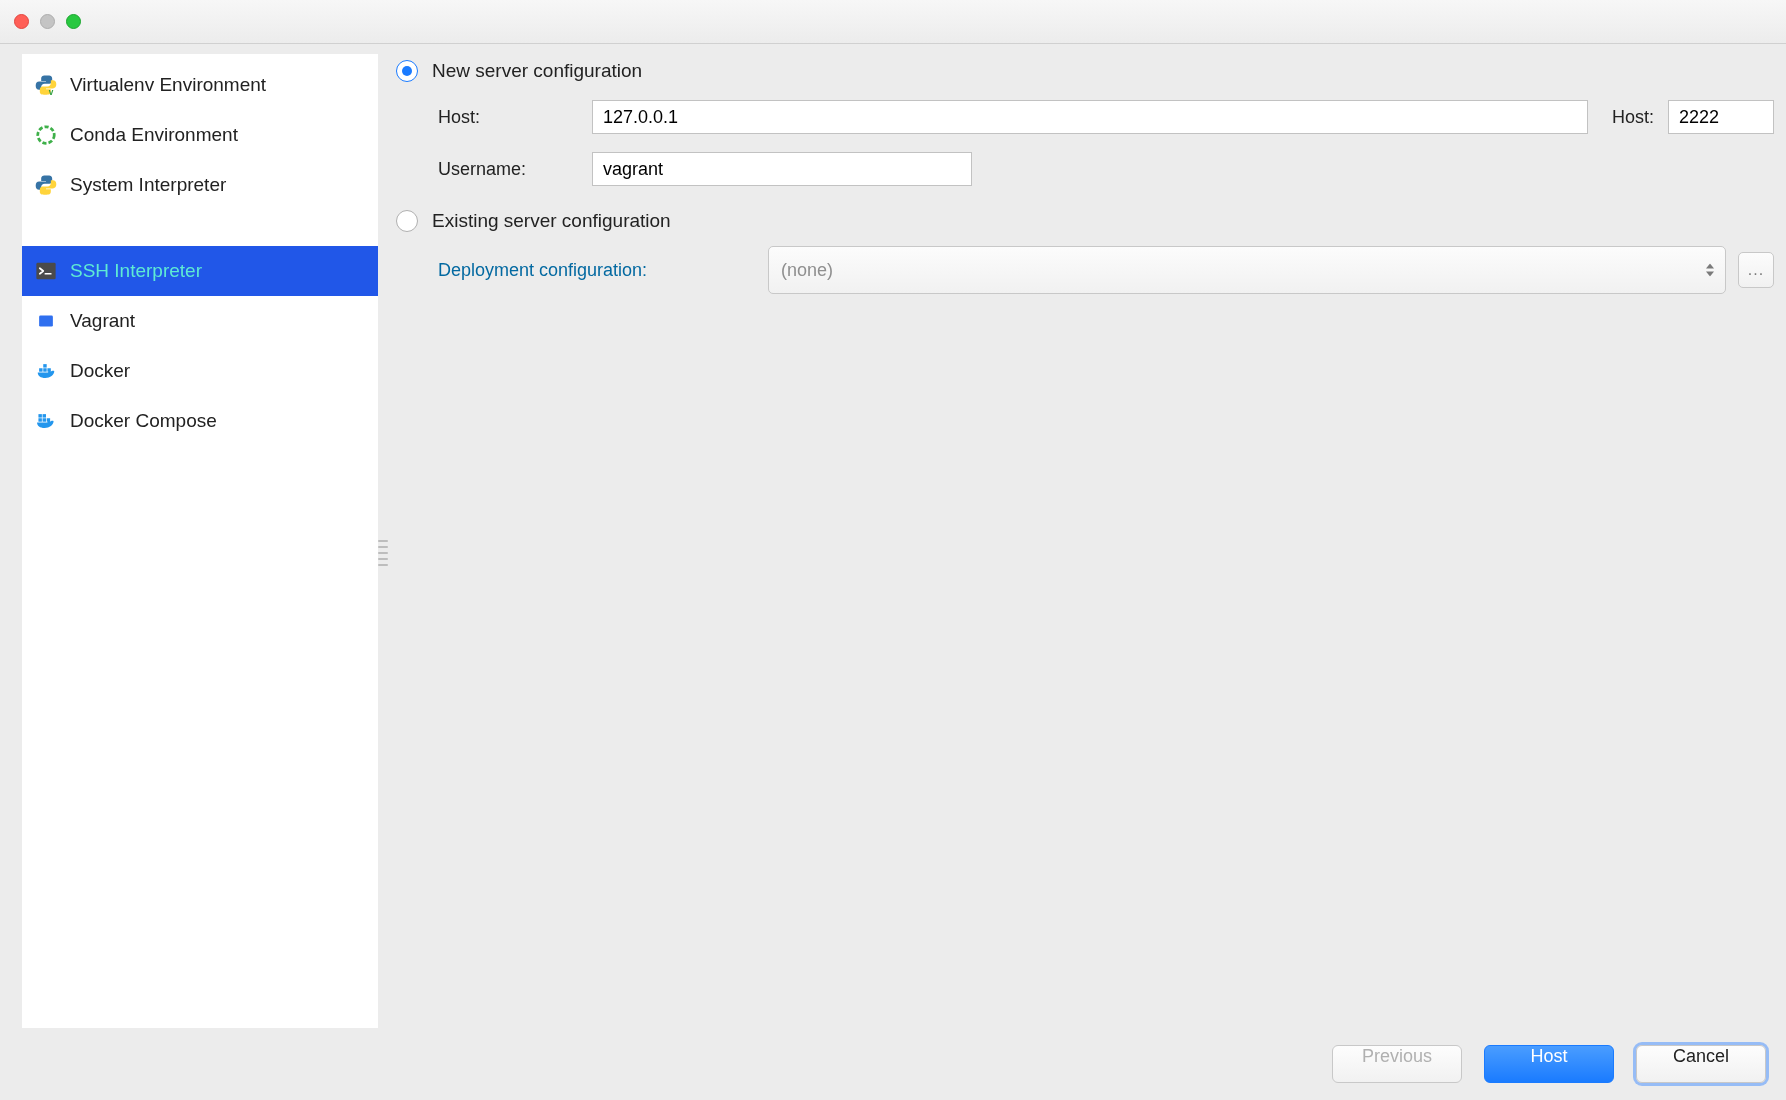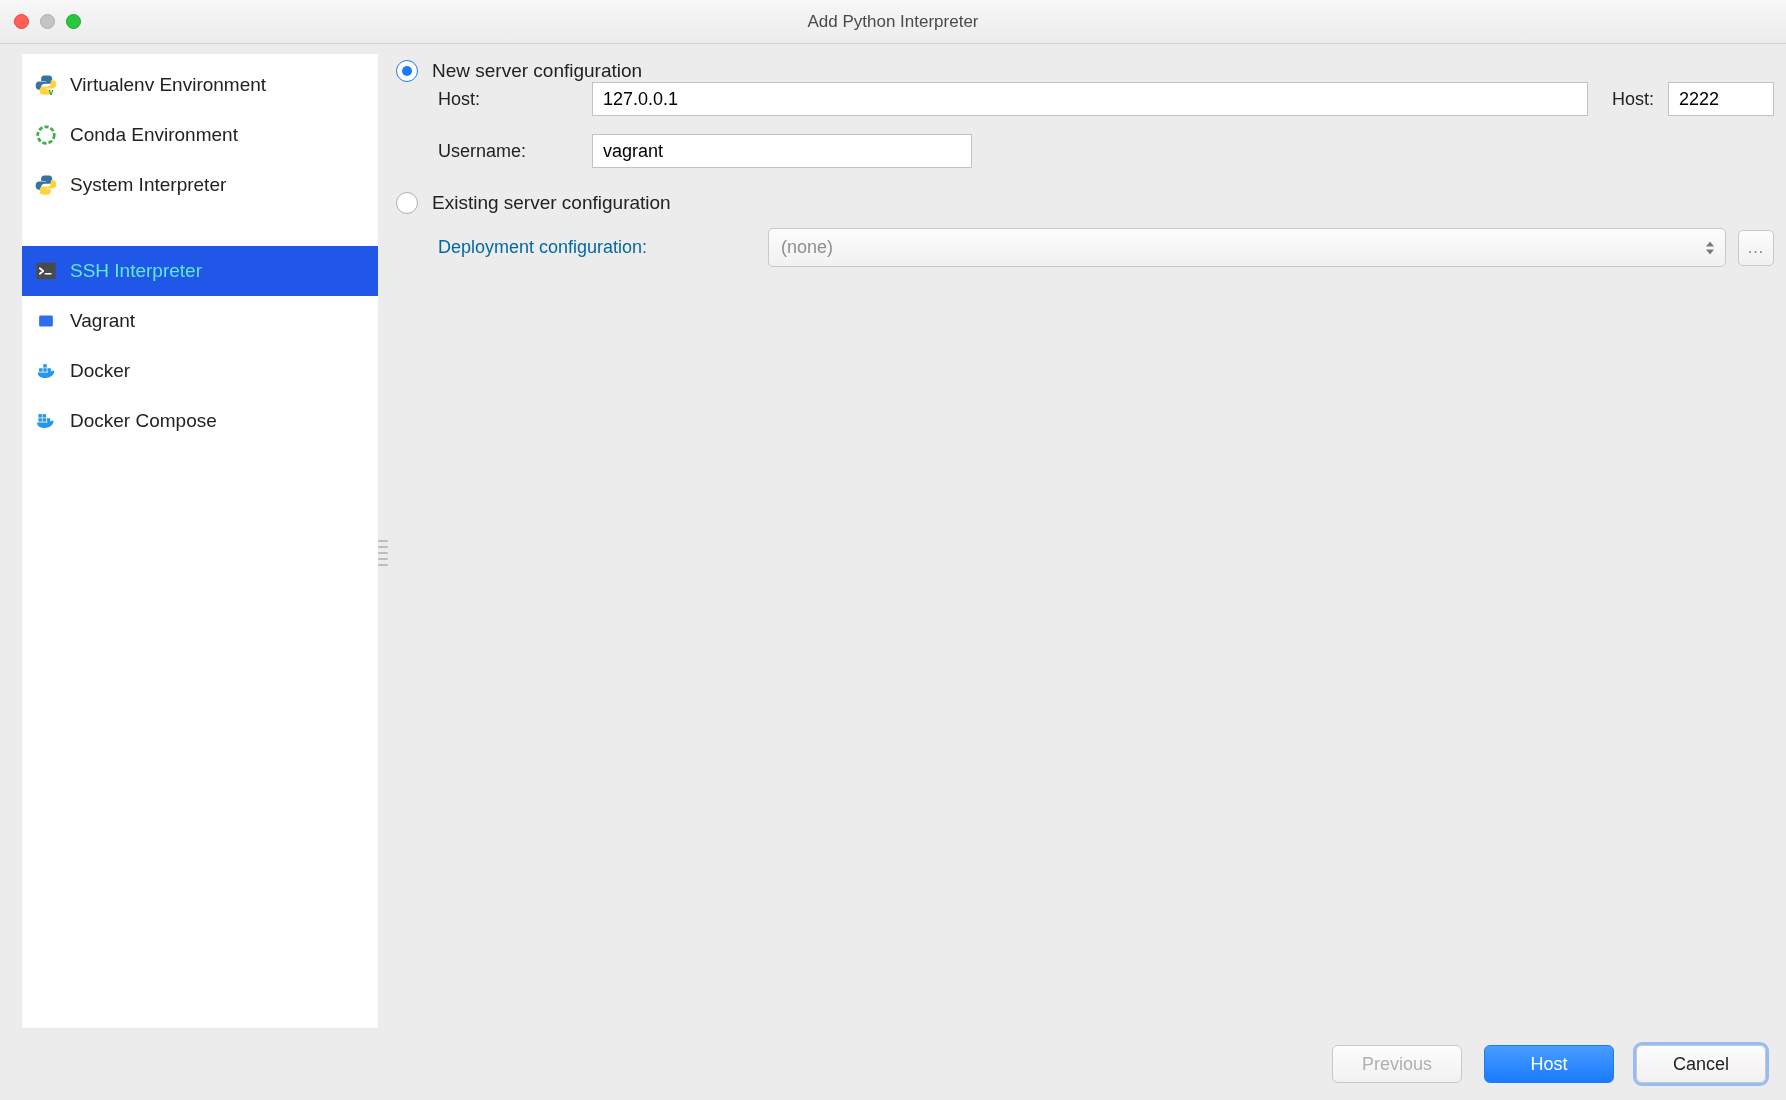--- a/index.html
+++ b/index.html
@@ -76,20 +76,21 @@
   .splitter-grip div {
     height: 2px; background: #bdbdbd; border-radius: 1px;
   }
 
   .panel {
     flex: 1;
     padding-top: 6px;
   }
   .radio-row {
     display: flex; align-items: center; gap: 14px;
+    margin-bottom: 18px;
   }
   .radio {
     width: 22px; height: 22px; border-radius: 50%;
     border: 1px solid #b0b0b0; background: #fff;
     display: flex; align-items: center; justify-content: center;
   }
   .radio.checked {
     border-color: #1a7bff;
   }
   .radio.checked .dot {
@@ -122,21 +123,21 @@
   .text-input.port { width: 106px; }
   .text-input.user { width: 380px; }
 
   .deploy-row {
     display: flex; align-items: center; margin-left: 42px;
   }
   .deploy-label {
     font-size: 18px; color: #0369a1; width: 330px;
   }
   .select {
-    flex: 1; height: 39px;
+    flex: 1; height: 48px;
     border: 1px solid #c8c8c8;
     background: linear-gradient(#fcfcfc,#f1f1f1);
     border-radius: 5px;
     display: flex; align-items: center;
     padding: 0 12px;
     position: relative;
     color: #8f8f8f;
     font-size: 18px;
   }
   .select .stepper {
@@ -160,21 +161,21 @@
     display: flex;
     align-items: center;
     justify-content: flex-end;
     padding: 0 20px;
     gap: 22px;
   }
   .btn {
     height: 38px; min-width: 130px;
     border-radius: 6px;
     font-size: 18px;
-    display: flex; align-items: center; justify-content: center;
+    display: flex; align-items: flex-start; justify-content: center;
     padding: 0 22px;
     border: 1px solid #c8c8c8;
     background: linear-gradient(#fdfdfd,#f1f1f1);
   }
   .btn.disabled { color: #b0b0b0; }
   .btn.primary {
     background: linear-gradient(#4a9dff,#1a7bff);
     border-color: #1a7bff; color: #fff;
   }
   .btn.default-ring {
@@ -183,21 +184,20 @@
 </style>
 </head>
 <body>
 
 <div class="titlebar">
   <div class="traffic">
     <div class="tl close"></div>
     <div class="tl min"></div>
     <div class="tl max"></div>
   </div>
-  <div class="title">Add Python Interpreter</div>
 </div>
 
 <div class="content">
 
   <div class="sidebar">
 
     <div class="side-item">
       <span class="side-icon">
         <svg width="22" height="22" viewBox="0 0 32 32">
             <path fill="#3673A5" d="M15 2c-5 0-6 2-6 5v3h7v1H6c-3 0-5 2-5 6s2 6 5 6h3v-4c0-3 2-5 5-5h7c2 0 4-2 4-4V7c0-3-1-5-6-5h-4z"></path>

